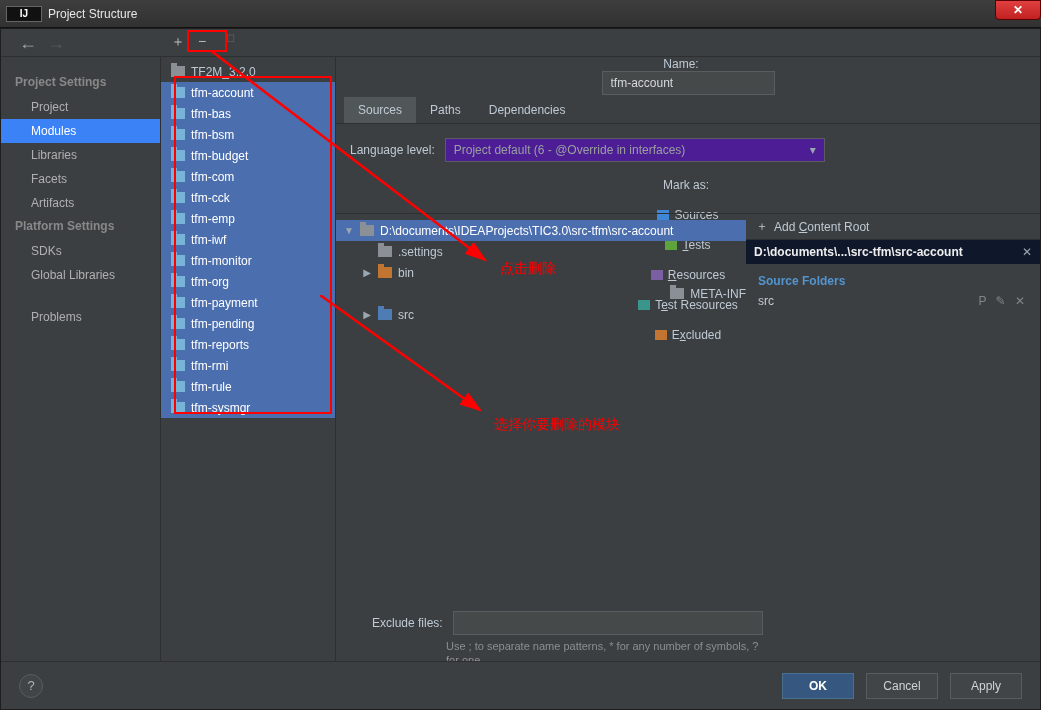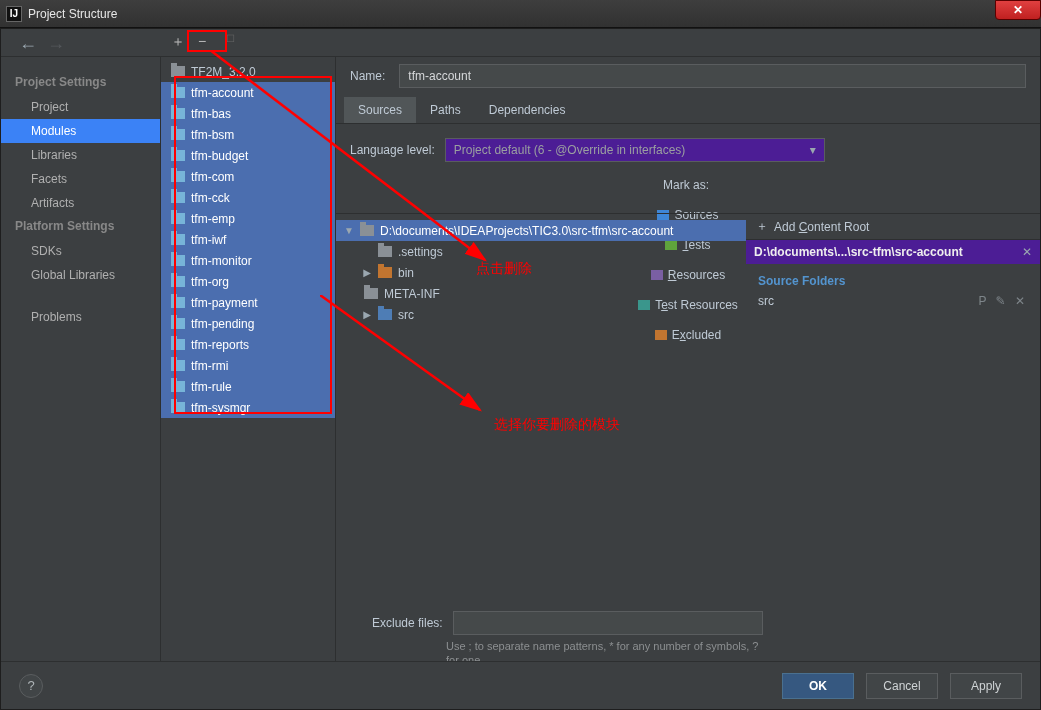--- a/index.html
+++ b/index.html
@@ -1,21 +1,21 @@
 <!DOCTYPE html>
 <html><head>
 <meta charset="utf-8">
 <style>
   * { box-sizing: border-box; margin:0; padding:0; font-family: "Segoe UI", Arial, sans-serif; }
   body { width:1041px; height:710px; background:#2b2b2b; overflow:hidden; position:relative; }
 
   
   .titlebar { position:absolute; top:0; left:0; right:0; height:28px;
     background:linear-gradient(#3e3e3e,#313131); border-bottom:1px solid #111; display:flex; align-items:center; }
-  .titlebar .ij-icon { width:16px; height:16px; margin:0 6px; background:#111;
+  .titlebar .ij-icon { width:36px; height:16px; margin:0 6px; background:#111;
     display:flex; align-items:center; justify-content:center; color:#fff; font-size:10px; font-weight:bold; border:1px solid #666;}
   .titlebar .title { color:#e6e6e6; font-size:12px; }
   .titlebar .close { position:absolute; right:0; top:0; width:46px; height:20px;
     background:linear-gradient(#e04040,#c02020); border:1px solid #5a0000; border-radius:0 0 4px 4px;
     display:flex; align-items:center; justify-content:center; color:#fff; font-size:12px; font-weight:bold; }
 
   
   .inner { position:absolute; top:28px; left:0; right:0; bottom:0; background:#3c3f41; border:1px solid #1e1e1e; }
   .topstrip{ position:absolute; top:0; left:0; right:0; height:28px; background:#3c3f41; border-bottom:1px solid #2d2f30;}
 
@@ -42,21 +42,21 @@
     font-size:12px; color:#bfcad5; cursor:pointer;}
   .modules-panel .node.selected{ background:#4b6eaf; color:#fff;}
   .modules-panel .folder-icon{ width:14px; height:11px; background:#77b4d8; margin-right:6px; position:relative;}
   .modules-panel .folder-icon::before{content:""; position:absolute; top:-3px; left:0; width:6px; height:3px; background:#77b4d8;}
   .modules-panel .folder-icon.grey{ background:#8a9096;}
   .modules-panel .folder-icon.grey::before{ background:#8a9096;}
 
   
   .detail-panel { position:absolute; top:28px; left:335px; right:0; bottom:48px; background:#3c3f41;}
 
-  .name-row{ display:flex; align-items:center; padding:0 14px; height:38px;}
+  .name-row{ display:flex; align-items:center; padding:0 14px; height:38px;flex-direction:column;}
   .name-row .lbl{ color:#bfcad5; font-size:12px; margin-right:14px;}
   .name-row .input{ flex:1; height:24px; background:#45494a; border:1px solid #5a5d5f; color:#d6d8da;
     font-size:12px; padding:0 8px; max-width:640px;}
 
   .tabs{ display:flex; border-bottom:1px solid #2d2f30; padding-left:8px; margin-top:2px;}
   .tab{ color:#bfcad5; font-size:12px; padding:6px 14px; cursor:pointer;}
   .tab.active{ background:#515658;}
 
   .langrow{ display:flex; align-items:center; padding:14px 14px 0;}
   .langrow .lbl{ color:#bfcad5; font-size:12px; margin-right:10px;}
@@ -79,21 +79,21 @@
   .src-tree .trow{ display:flex; align-items:center; height:21px; font-size:12px; color:#bfcad5; padding-left:8px; gap:6px;}
   .src-tree .trow.selected{ background:#4b6eaf; color:#fff;}
   .caret{ width:10px; text-align:center; color:#9aa7b0; font-size:10px;}
   .ficon{ width:14px; height:11px; background:#8a9096; position:relative;}
   .ficon::before{content:""; position:absolute; top:-3px; left:0; width:6px; height:3px; background:inherit;}
   .ficon.orange{background:#c27530;} .ficon.blue{background:#4e7db5;}
 
   .src-side .add-root{ height:26px; display:flex; align-items:center; color:#bfcad5;
     font-size:12px; padding-left:10px; border-bottom:1px solid #2d2f30;}
   .src-side .add-root .plus{ margin-right:6px;}
-  .src-side .path-bar{ background:#4c1d95; height:24px; display:flex; align-items:center; justify-content:space-between;
+  .src-side .path-bar{ background:#0f172a; height:24px; display:flex; align-items:center; justify-content:space-between;
     color:#eee; font-size:12px; padding:0 8px; font-weight:bold;}
   .src-side .path-bar .x{ color:#9aa7b0; font-weight:normal; cursor:pointer;}
   .src-side .sec-title{ color:#5394cf; font-weight:bold; font-size:12px; padding:10px 12px 4px;}
   .src-side .sf-row{ display:flex; justify-content:space-between; align-items:center; font-size:12px;
     color:#bfcad5; padding:2px 12px;}
   .src-side .sf-row .acts{ color:#7e858a; letter-spacing:3px;}
 
   .exclude-row{ position:absolute; left:14px; bottom:26px; display:flex; align-items:center;}
   .exclude-row .lbl{ color:#bfcad5; font-size:12px; margin-right:10px;margin-left:22px;}
   .exclude-row .input{ width:310px; height:24px; background:#45494a; border:1px solid #5a5d5f;}
@@ -274,21 +274,21 @@
             <div class="trow" style="padding-left: 26px;">
               <span class="caret"></span>
               <span class="ficon "></span>
               <span>.settings</span>
             </div>
             <div class="trow" style="padding-left: 26px;">
               <span class="caret">▶</span>
               <span class="ficon orange"></span>
               <span>bin</span>
             </div>
-            <div class="trow" style="padding-left: 12px;">
+            <div class="trow" style="padding-left: 12px; justify-content: flex-end;">
               <span class="caret"></span>
               <span class="ficon "></span>
               <span>META-INF</span>
             </div>
             <div class="trow" style="padding-left: 26px;">
               <span class="caret">▶</span>
               <span class="ficon blue"></span>
               <span>src</span>
             </div>
           </div>
@@ -331,21 +331,21 @@
 <div class="anno-box1" style="top:76px; left:174px; width:158px; height:338px;"></div>
 
 <svg class="anno-arrow" style="top:50px; left:210px;" width="290" height="230">
   <defs>
       <marker id="ah1" markerWidth="10" markerHeight="10" refX="8" refY="3" orient="auto">
     <path d="M0,0 L0,6 L9,3 z" fill="#f00"></path>
       </marker>
     </defs>
   <line x1="0" y1="0" x2="275" y2="210" stroke="#f00" stroke-width="2.5" marker-end="url(#ah1)"></line>
 </svg>
-<div class="anno-text" style="top:260px; left:476px;">点击删除</div>
+<div class="anno-text" style="top:260px; left:500px;">点击删除</div>
 
 <svg class="anno-arrow" style="top:295px; left:320px;" width="180" height="130">
   <defs>
       <marker id="ah2" markerWidth="10" markerHeight="10" refX="8" refY="3" orient="auto">
     <path d="M0,0 L0,6 L9,3 z" fill="#f00"></path>
       </marker>
     </defs>
   <line x1="0" y1="0" x2="160" y2="115" stroke="#f00" stroke-width="2.5" marker-end="url(#ah2)"></line>
 </svg>
 <div class="anno-text" style="top:416px; left:494px;">选择你要删除的模块</div>

